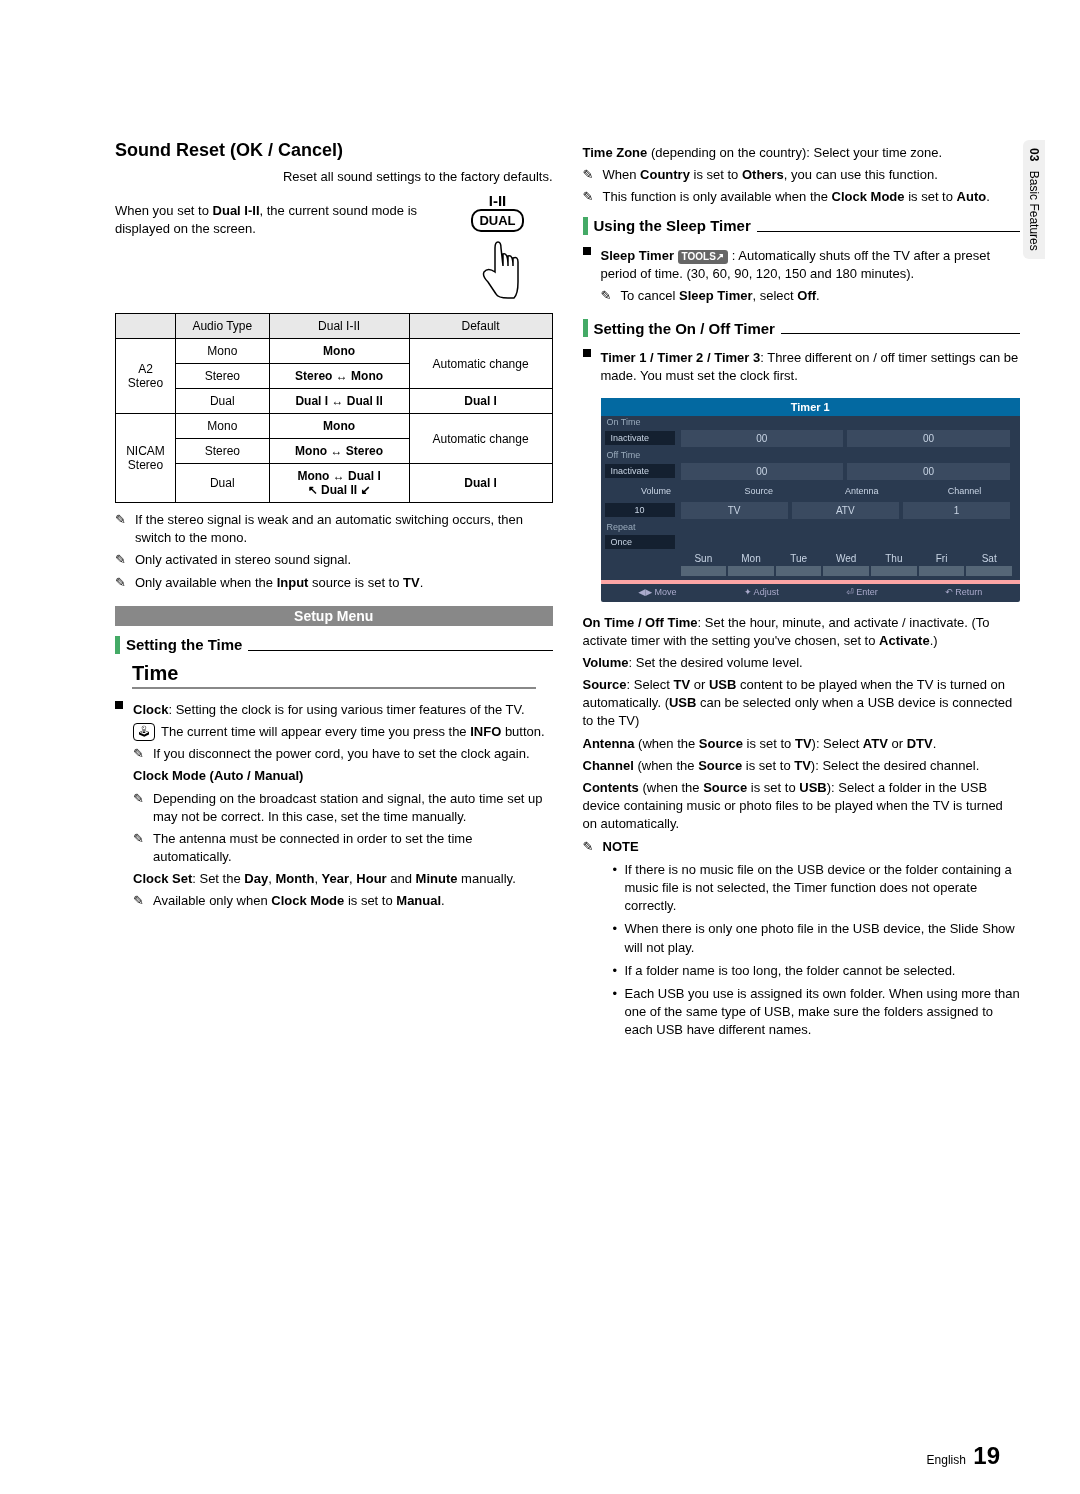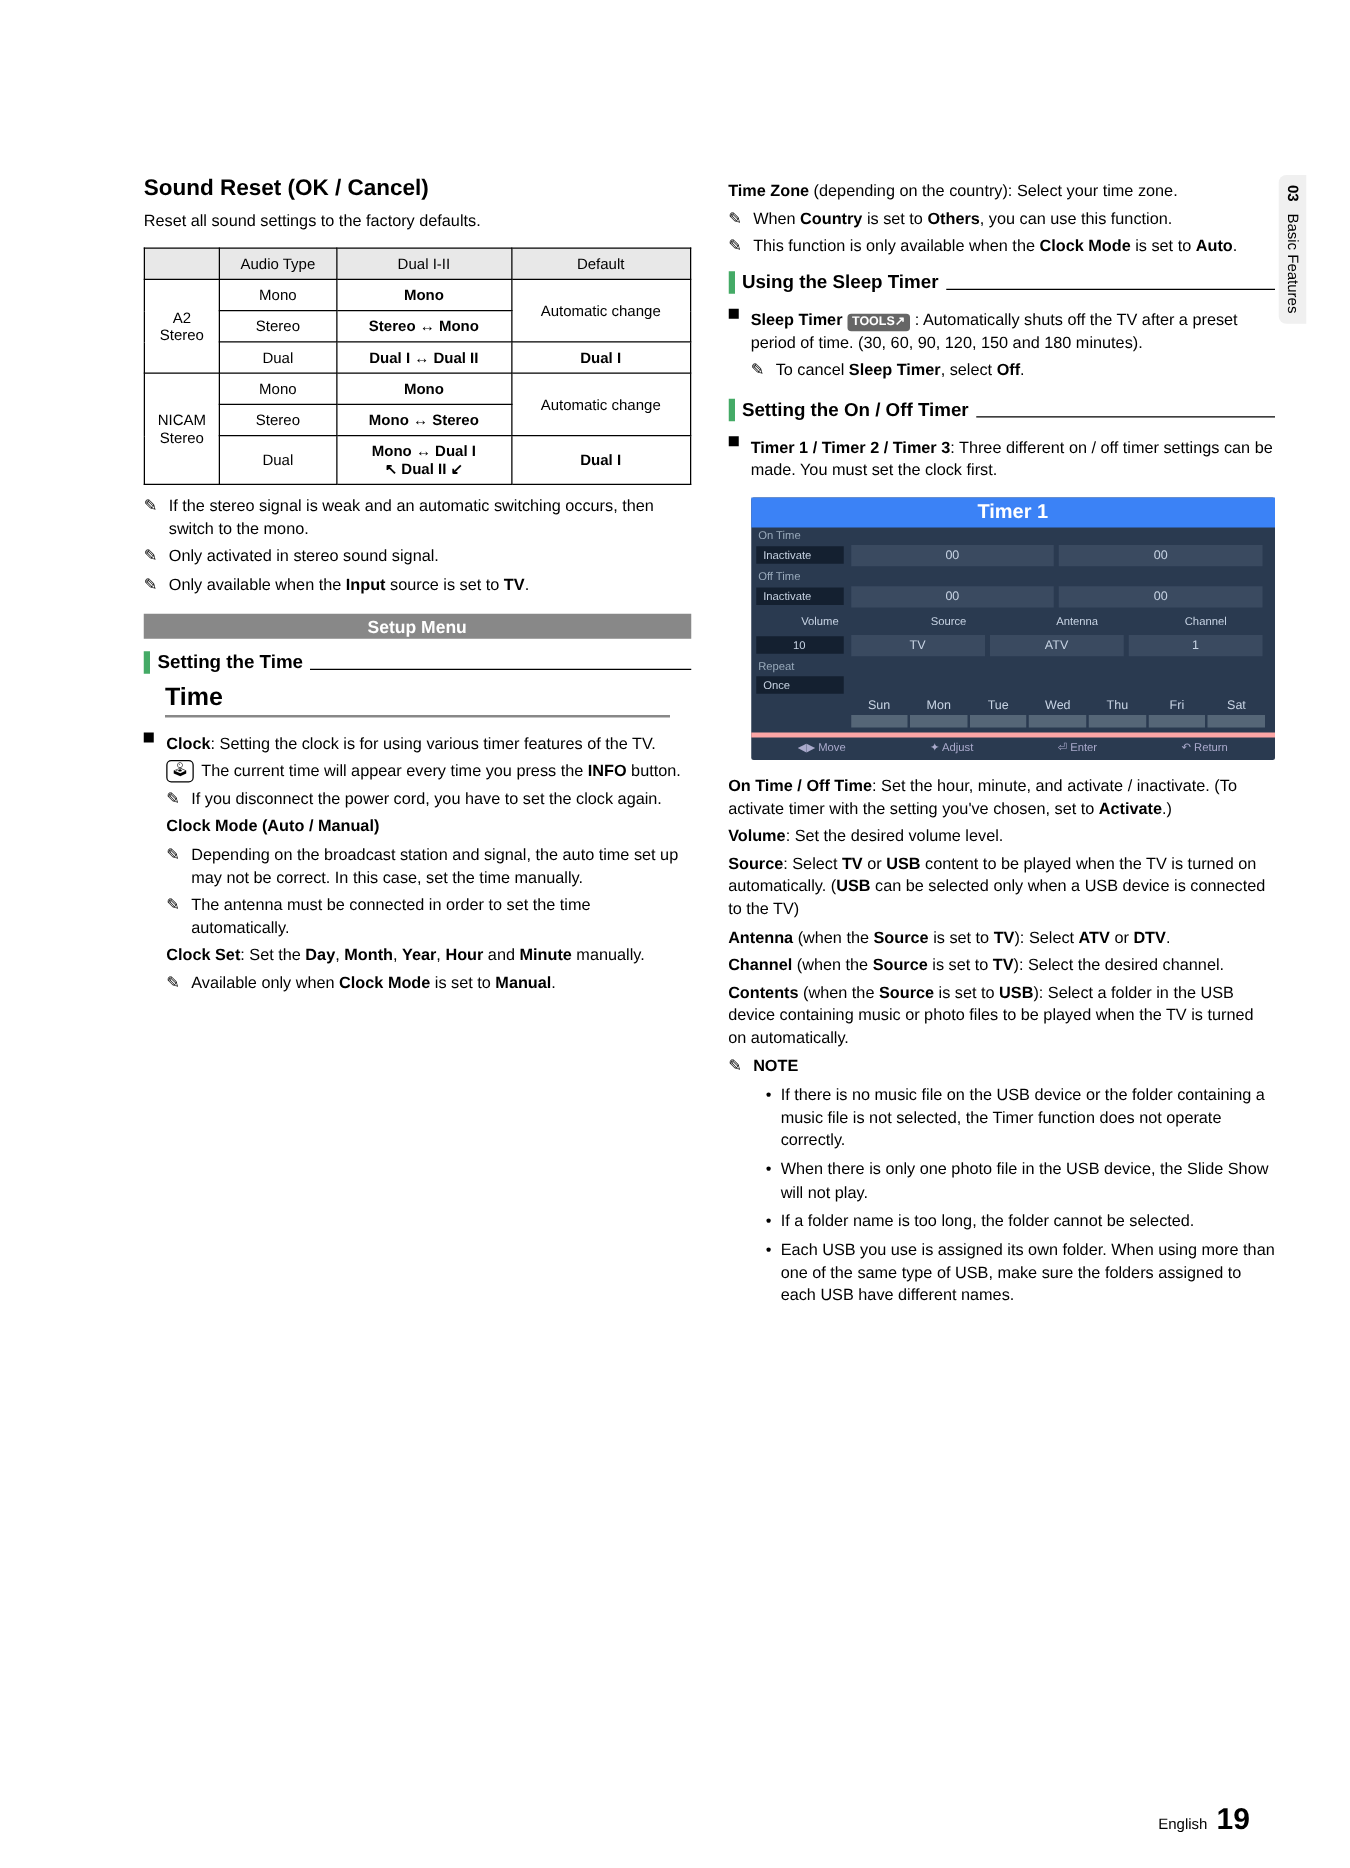--- a/index.html
+++ b/index.html
@@ -20,21 +20,21 @@
     writing-mode: vertical-rl;
     font-size: 12px;
     background: #f0f0f0;
     border-radius: 6px 0 0 6px;
     padding: 8px 4px;
   }
   .tab-side .num { font-weight: bold; margin-bottom: 6px; }
   .cols { display: flex; gap: 30px; }
   .col { flex: 1; }
   h2.sec { font-size: 18px; font-weight: bold; margin-bottom: 8px; }
-  p.desc { font-size: 13px; margin-bottom: 14px; }
+  p.desc { font-size: 13px; margin-bottom: 14px; text-align: right; }
   .sub { display: flex; align-items: center; margin: 10px 0 8px; }
   .sub .bar { width: 5px; height: 18px; background: #4a6; margin-right: 6px; }
   .sub .txt { font-weight: bold; font-size: 15px; }
   .ruleline { border-top: 1px solid #000; flex: 1; margin-left: 6px; align-self: flex-end; margin-bottom:3px;}
   .para { font-size: 13px; line-height: 1.4; margin: 4px 0; }
   .note { display: flex; gap: 6px; font-size: 13px; line-height: 1.4; margin: 4px 0; }
   .note .nicon { flex: 0 0 14px; }
   .bullet { display: flex; gap: 10px; margin: 4px 0; }
   .bullet .sq { width: 8px; height: 8px; background: #000; margin-top: 4px; flex:0 0 8px;}
   table { border-collapse: collapse; width: 100%; margin: 8px 0; font-size: 12px; }
@@ -49,21 +49,21 @@
   .banner {
     background: #888; color: #fff; font-weight: bold;
     text-align: center; padding: 2px 0; margin: 14px 0 10px;
     font-size: 14px;
   }
   h2.big { font-size: 20px; font-weight: bold; border-bottom: 2px solid #888; padding-bottom:2px; margin: 8px 17px;}
   .iconbox { border:1px solid #000; border-radius:4px; padding:0 3px; font-size:11px; display:inline-block;}
   .toolsbadge { background:#666; color:#fff; border-radius:3px; padding:0 4px; font-size:10px; display:inline-block; font-weight:bold;}
   
   .tvpanel { background:#2a3a50; color:#c8d4e4; font-size:10px; border-radius:2px; margin:8px 0 12px; padding-bottom:4px;}
-  .tvpanel .titlebar { background:#3b82f6; color:#fff; font-weight:bold; font-size:16px; text-align:center; padding:3px 0;}
+  .tvpanel .titlebar { background:#0369a1; color:#fff; font-weight:bold; font-size:11px; text-align:center; padding:3px 0;}
   .tvpanel .row { display:flex; align-items:center; padding:2px 4px;}
   .tvpanel .rowlabel { background:#142030; padding:2px 6px; width:70px; font-size:9px;}
   .tvpanel .rowlabel2 { color:#9ab; font-size:9px; padding:1px 6px;}
   .tvpanel .cellgroup { display:flex; gap:4px; flex:1; padding:0 6px;}
   .tvpanel .cell { flex:1; background:#3a4a60; text-align:center; padding:3px 0;}
   .tvpanel .hdr { flex:1; text-align:center; font-size:9px; padding:2px 0;}
   .tvpanel .days { display:flex; gap:2px; padding:2px 8px 4px 80px;}
   .tvpanel .day { flex:1; text-align:center;}
   .tvpanel .daybox { width:100%; height:10px; background:#567; margin-top:2px;}
   .tvpanel .footer { display:flex; justify-content:space-around; color:#aac; font-size:9px; padding:3px 4px 1px; border-top:4px solid #fca5a5;}
@@ -82,20 +82,34 @@
   <span>Basic Features</span>
 </div>
 
 <div class="cols">
 
   <div class="col">
     <h2 class="sec">Sound Reset (OK / Cancel)</h2>
     <p class="desc">Reset all sound settings to the factory defaults.</p>
 
 
+    <div style="display:flex; gap:10px;">
+      <p class="para" style="flex:1;">
+        <span>When you set to </span><b>Dual I-II</b><span>, the current sound mode is displayed on the screen.</span>
+      </p>
+      <div class="remote" style="flex:0 0 110px;">
+        <div class="label">I-II</div>
+        <div class="dualbox">DUAL</div>
+        <div>
+          <svg width="60" height="70" viewBox="0 0 60 70">
+            <path d="M30 10 Q27 10 27 16 L27 40 Q20 35 16 40 Q14 44 20 50 L28 62 Q30 66 40 66 L46 66 Q50 62 50 50 L50 30 Q50 24 45 26 L45 34 Q45 22 40 24 L40 34 Q40 20 35 22 L35 34 L33 16 Q33 10 30 10 Z" fill="none" stroke="#000" stroke-width="1.5"></path>
+          </svg>
+        </div>
+      </div>
+    </div>
 
     <table>
       <tbody>
           <tr>
         <th style="width:60px;"></th>
         <th>Audio Type</th>
         <th style="width:140px;">Dual I-II</th>
         <th>Default</th>
       </tr>
       <tr>

